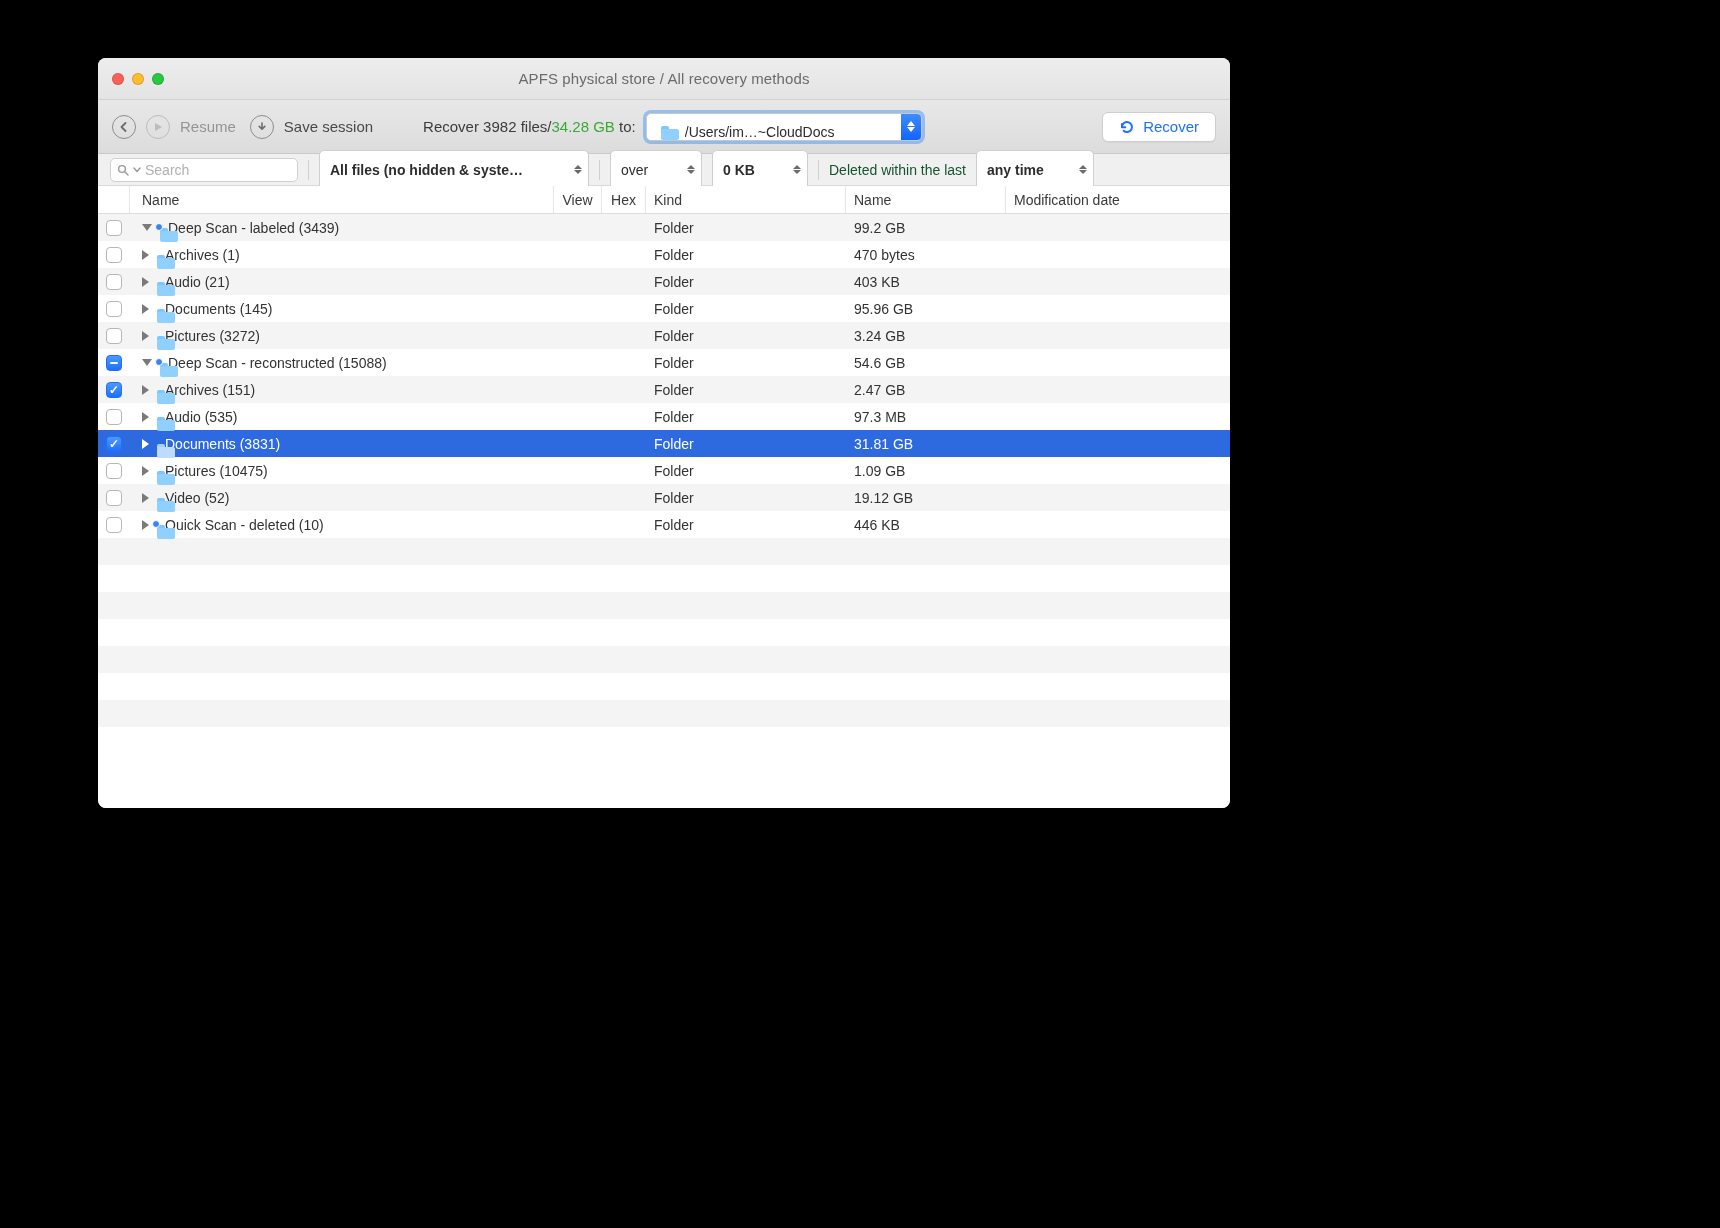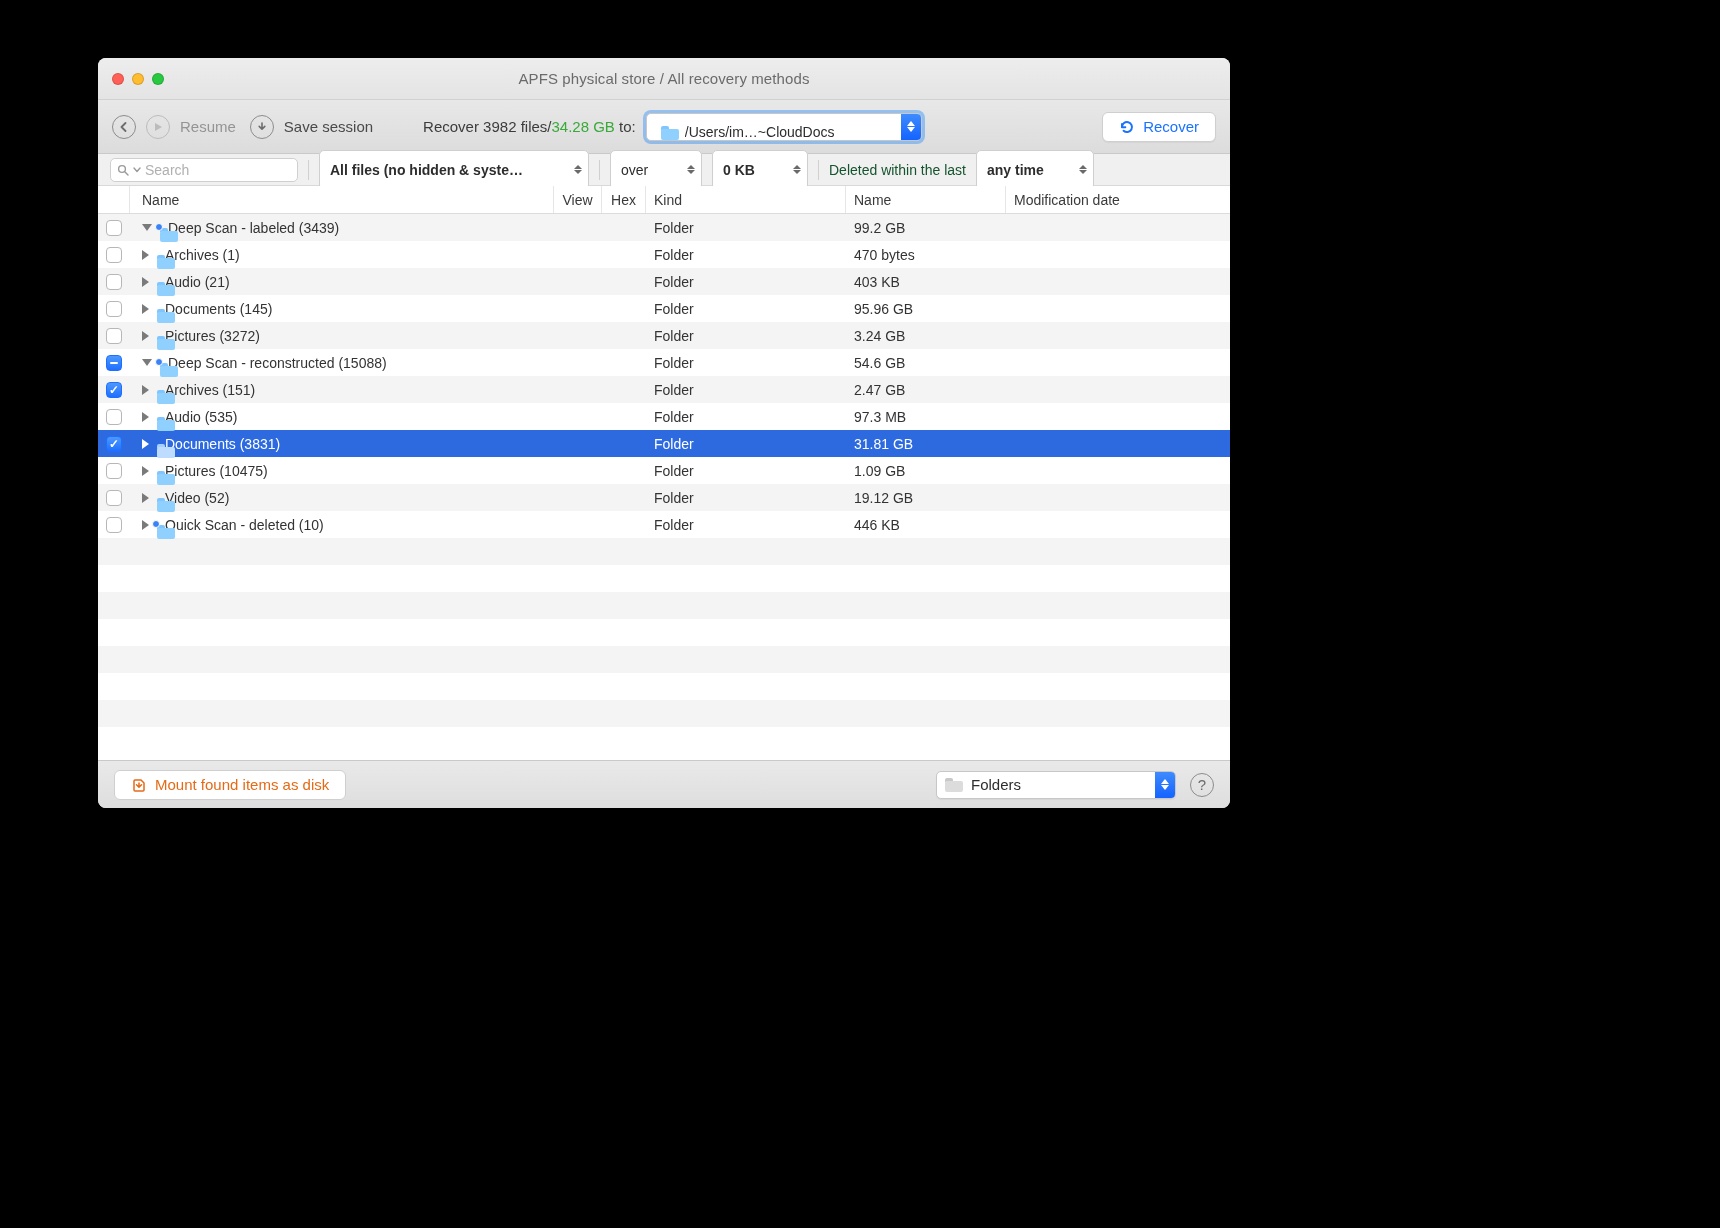--- a/index.html
+++ b/index.html
@@ -499,33 +499,14 @@
       </div>
       <div class="stripe alt"></div>
       <div class="stripe"></div>
       <div class="stripe alt"></div>
       <div class="stripe"></div>
       <div class="stripe alt"></div>
       <div class="stripe"></div>
       <div class="stripe alt"></div>
     </div>
 
-  <div class="footer">
-    <div class="mount-btn">
-      <svg width="16" height="16" viewBox="0 0 16 16">
-        <path d="M4 3h6l3 3v7a1 1 0 0 1-1 1H4a1 1 0 0 1-1-1V4a1 1 0 0 1 1-1z" fill="none" stroke="#e56a17" stroke-width="1.5"></path>
-        <path d="M8 6v4M5.5 7.8 8 10.2l2.5-2.4" fill="none" stroke="#e56a17" stroke-width="1.5" stroke-linecap="round" stroke-linejoin="round"></path>
-      </svg>
-      <span>Mount found items as disk</span>
-    </div>
-    <div class="spacer"></div>
-    <div class="folders-combo">
-      <span class="fico gray gico"></span>
-      <span class="ftxt">Folders</span>
-      <div class="blue-stepper">
-        <div class="arw up"></div>
-          <div class="arw dn"></div>
-      </div>
-    </div>
-    <div class="help">?</div>
-  </div>
 
 </div>
 
 </body></html>

